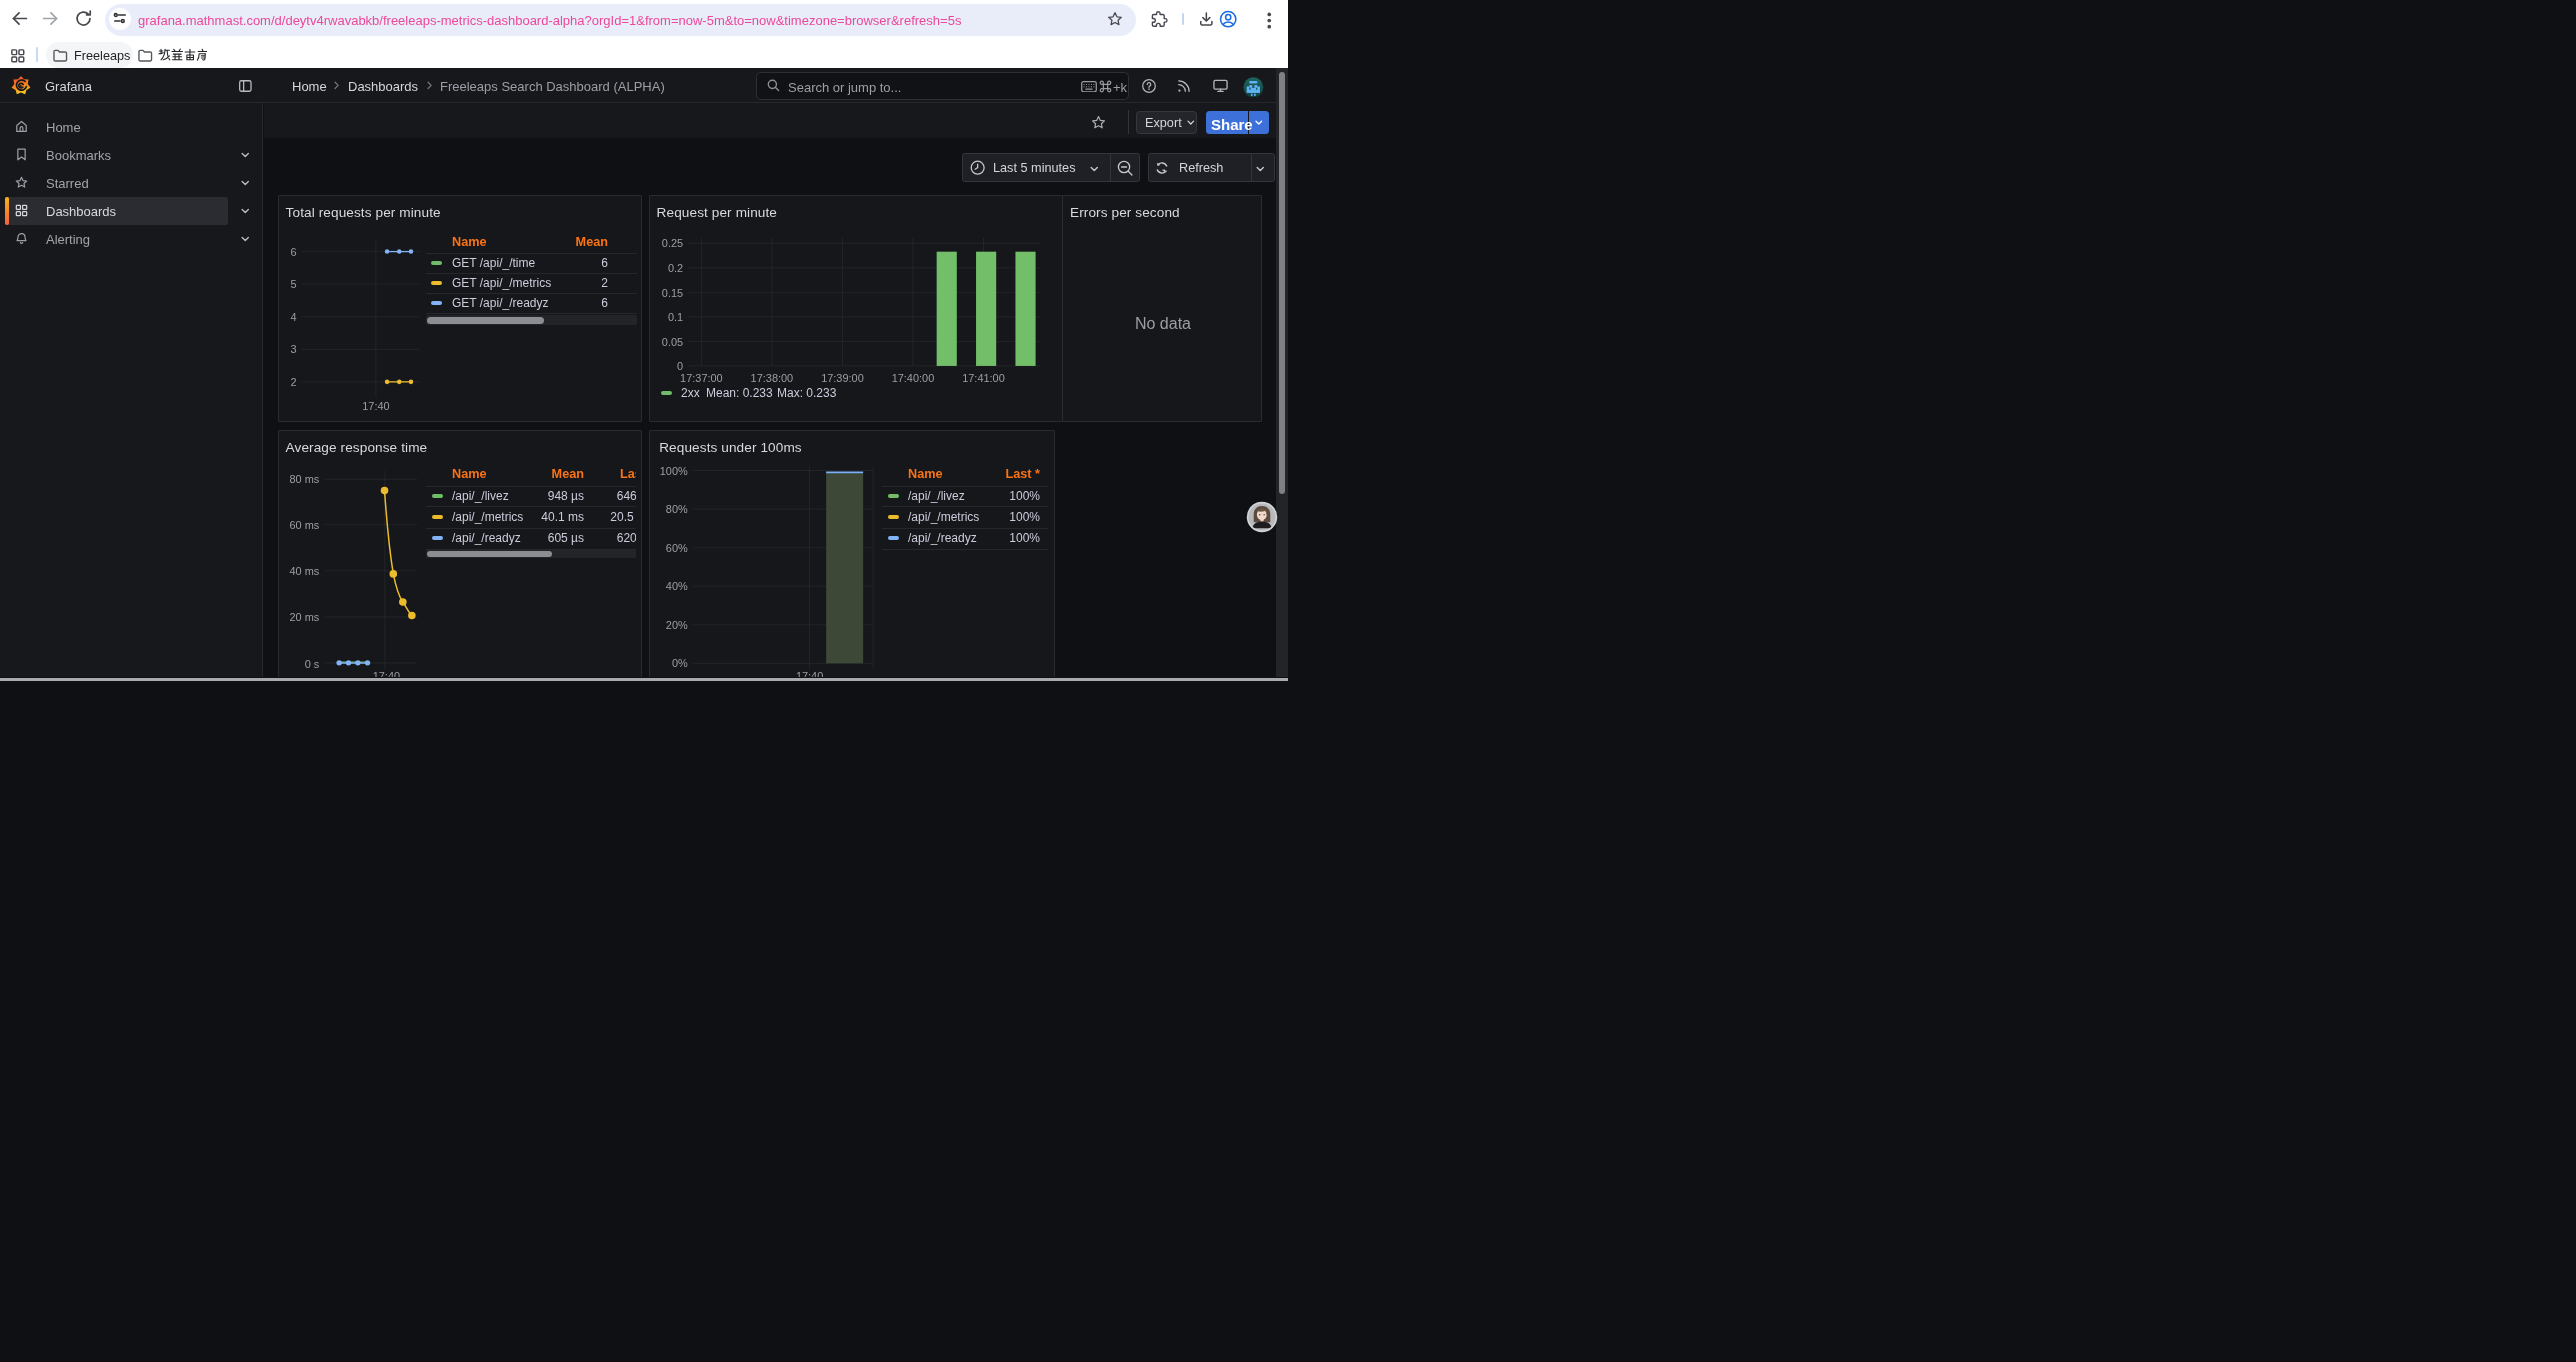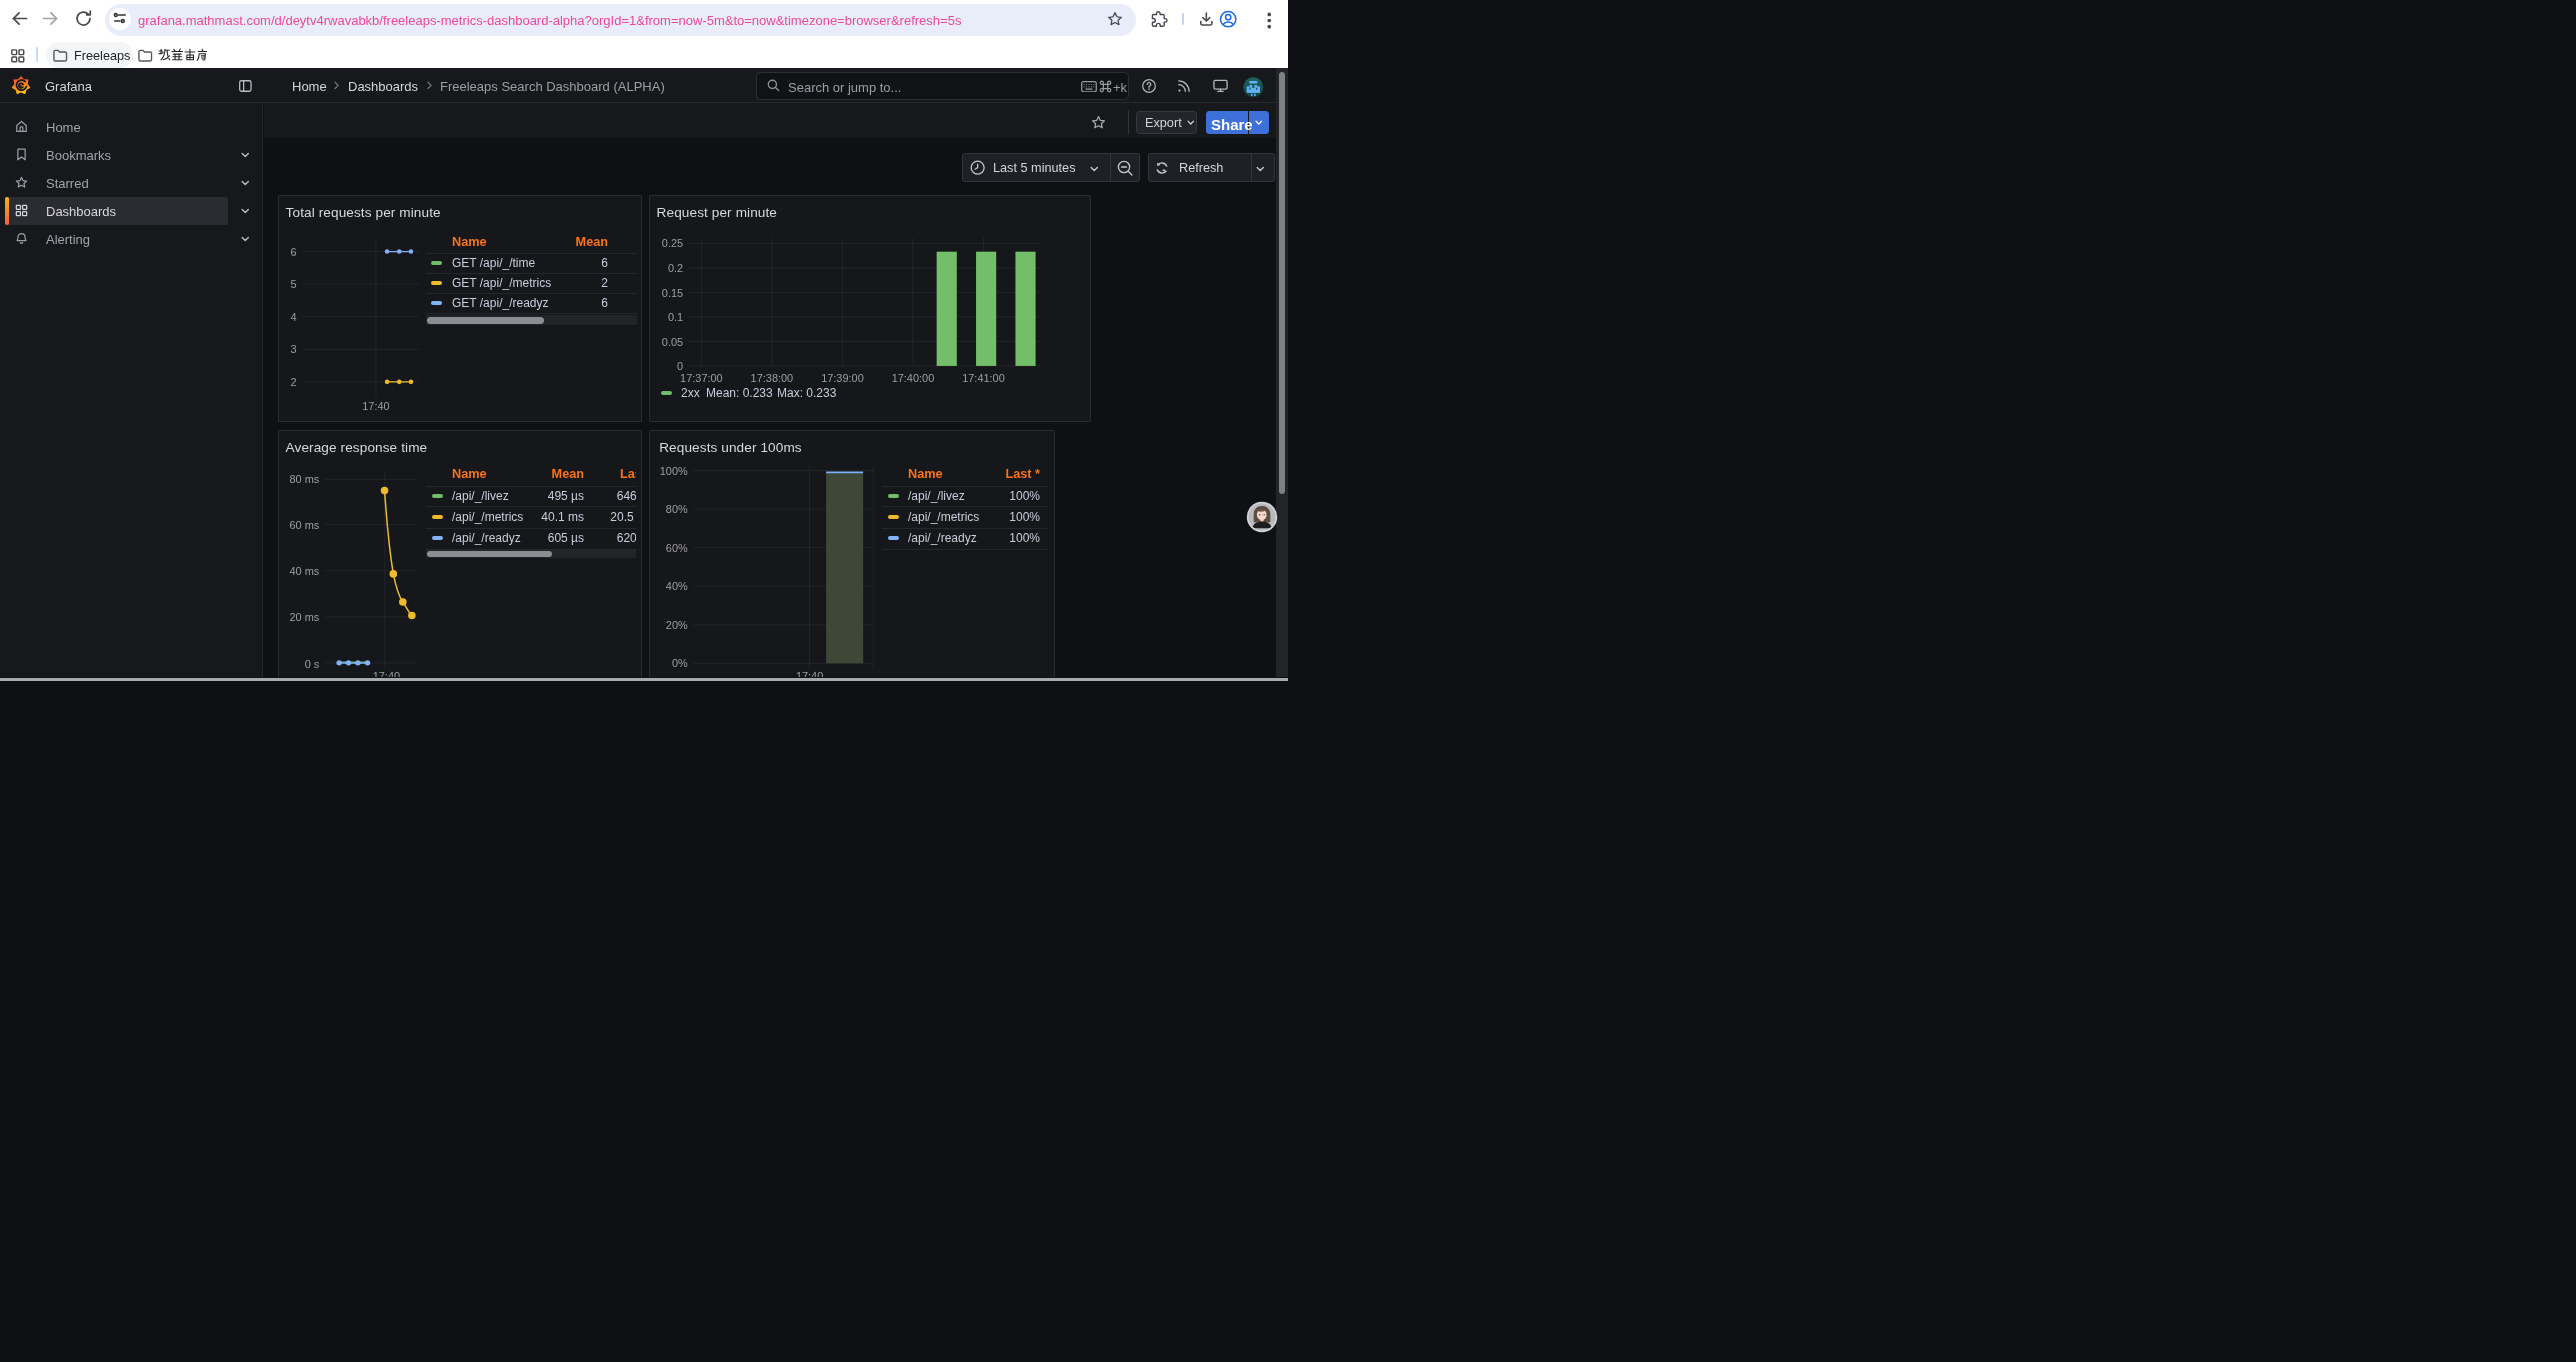--- a/index.html
+++ b/index.html
@@ -354,20 +354,24 @@
           <rect x="372.2" y="63.6" width="23" height="130.5"></rect>
           <rect x="417.2" y="63.6" width="23" height="130.5"></rect>
         </g>
       </svg>
       <div class="abs pill" style="left:11px;top:195px;background:#6fbd66;"></div>
       <div class="abs lg-t" style="left:31px;top:190px;">2xx</div>
       <div class="abs lg-t" style="left:56px;top:190px;">Mean: 0.233</div>
       <div class="abs lg-t" style="left:127px;top:190px;">Max: 0.233</div>
     </div>
 
+    <div class="abs panel" style="left:1062px;top:127px;width:200px;height:227px;">
+      <div class="abs ptitle" style="left:7px;">Errors per second</div>
+      <div class="abs" style="left:0;top:119px;width:200px;text-align:center;font-size:16px;color:#9d9ea4;">No data</div>
+    </div>
 
     <div class="abs panel" style="left:278px;top:362px;width:364px;height:252px;overflow:hidden;">
       <div class="abs ptitle">Average response time</div>
       <svg class="abs" style="left:0;top:0" width="362" height="250" font-family="Liberation Sans" font-size="12.5" fill="#9d9ea3" viewBox="0 0 413 285">
         <g stroke="rgba(204,204,220,0.085)">
           <path d="M52.5 55 H157.8 M52.5 106.7 H157.8 M52.5 159.3 H157.8 M52.5 212.1 H157.8 M52.5 264.5 H157.8"></path>
           <path d="M120.8 45 V272.5"></path>
         </g>
         <text x="46" y="59.7" text-anchor="end">80 ms</text>
         <text x="46" y="111.4" text-anchor="end">60 ms</text>
@@ -396,21 +400,21 @@
       <div class="abs" style="left:147px;top:0;width:210px;height:252px;overflow:hidden;">
         <div class="abs lg-h" style="left:26px;top:36px;">Name</div>
         <div class="abs lg-h" style="left:70px;width:88px;top:36px;text-align:right;">Mean</div>
         <div class="abs lg-h" style="left:194px;top:36px;">Last *</div>
         <div class="abs lg-sep" style="left:0;top:55px;width:210px;"></div>
         <div class="abs lg-sep" style="left:0;top:75px;width:210px;"></div>
         <div class="abs lg-sep" style="left:0;top:97px;width:210px;"></div>
         <div class="abs lg-sep" style="left:0;top:118px;width:210px;"></div>
         <div class="abs pill" style="left:5.5px;top:63px;background:#6fbd66;"></div>
         <div class="abs lg-t" style="left:26px;top:58px;">/api/_/livez</div>
-        <div class="abs lg-t" style="left:105px;width:53px;top:58px;text-align:right;">495 µs</div>
+        <div class="abs lg-t" style="left:105px;width:53px;top:58px;text-align:right;">948 µs</div>
         <div class="abs lg-t" style="left:174px;width:53px;top:58px;text-align:right;">646 µs</div>
         <div class="abs pill" style="left:5.5px;top:84px;background:#ecbc2c;"></div>
         <div class="abs lg-t" style="left:26px;top:79px;">/api/_/metrics</div>
         <div class="abs lg-t" style="left:105px;width:53px;top:79px;text-align:right;">40.1 ms</div>
         <div class="abs lg-t" style="left:174px;width:53px;top:79px;text-align:right;">20.5 ms</div>
         <div class="abs pill" style="left:5.5px;top:105px;background:#83b3f7;"></div>
         <div class="abs lg-t" style="left:26px;top:100px;">/api/_/readyz</div>
         <div class="abs lg-t" style="left:105px;width:53px;top:100px;text-align:right;">605 µs</div>
         <div class="abs lg-t" style="left:174px;width:53px;top:100px;text-align:right;">620 µs</div>
         <div class="abs" style="left:0;top:119px;width:210px;height:8px;background:#232428;"></div>

